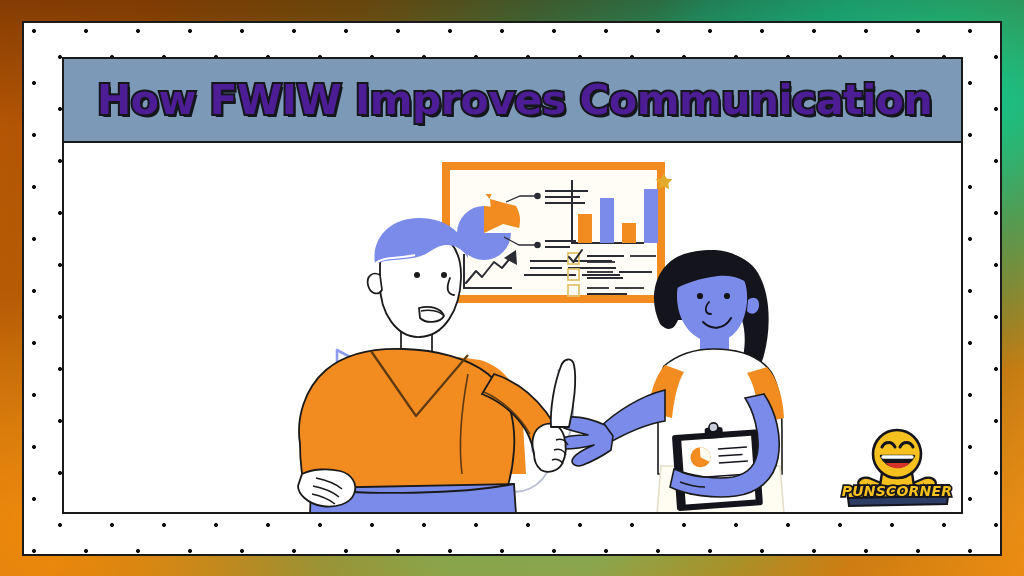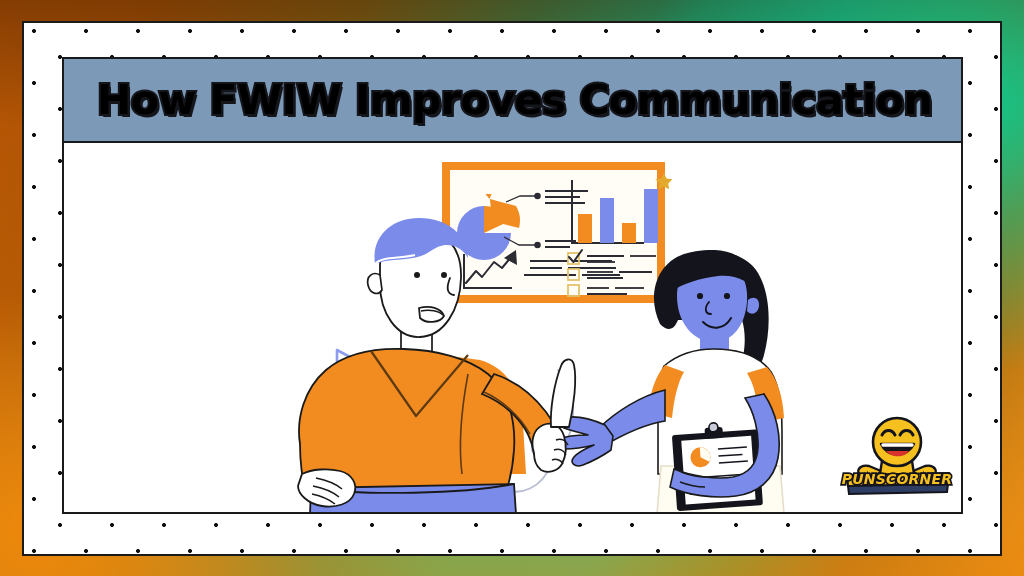--- a/index.html
+++ b/index.html
@@ -98,42 +98,42 @@
     box-sizing: border-box;
     display: flex;
     align-items: center;
     justify-content: center;
   }
   .title-text {
     font-family: "DejaVu Sans", sans-serif;
     font-weight: 700;
     font-size: 41px;
     letter-spacing: -0.5px;
-    color: #000000;
+    color: #4c1d95;
     white-space: nowrap;
     -webkit-text-stroke: 4px #15161c;
     paint-order: stroke fill;
     text-shadow: 2.5px 2.5px 0 #15161c;
   }
 
   
   .illustration {
     position: absolute;
     left: 0;
     top: 85px;
     width: 901px;
     height: 370px;
   }
   .illustration svg { display: block; }
 
   
   .logo {
     position: absolute;
     right: 6px;
-    bottom: 14px;
+    bottom: 2px;
     width: 116px;
     height: 84px;
   }
   .logo svg { display: block; }
 </style>
 </head>
 <body>
 
 <div class="stage">
 

